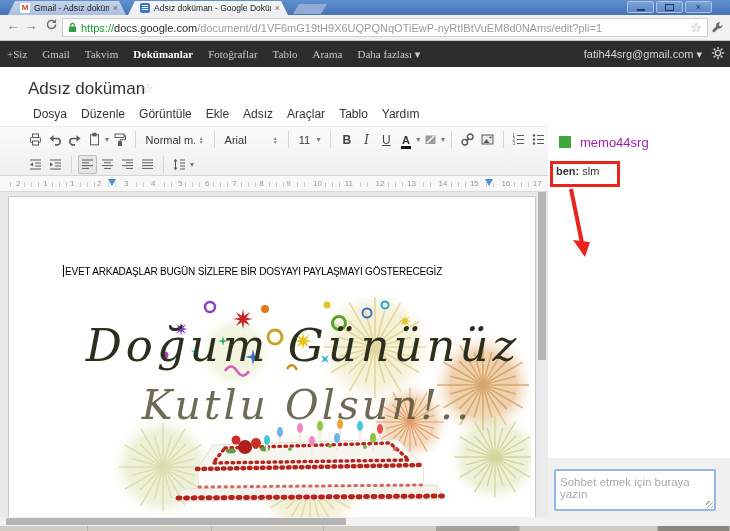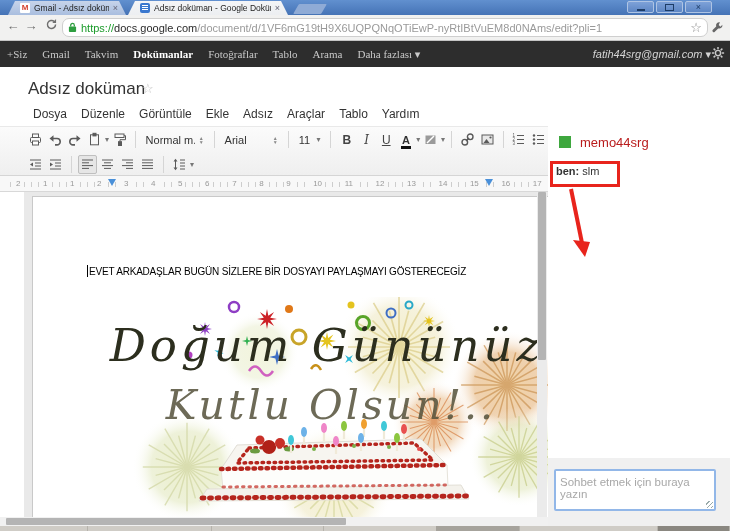--- a/index.html
+++ b/index.html
@@ -27,36 +27,36 @@
   .win-btn { width:27px; height:12px; background:linear-gradient(#7da1d8,#5d86c4);
     border:1px solid #aec4e4; border-radius:2px; display:flex; align-items:center; justify-content:center;
     color:#1d3c66; font-size:9px; line-height:9px; }
   .win-min::after { content:""; width:8px; height:2px; background:#1d3c66; margin-top:5px; }
   .win-restore::after { content:""; width:7px; height:5px; border:1px solid #1d3c66; background:transparent; }
 
   .browser-toolbar { position:absolute; left:0; top:15px; width:730px; height:26px;
     background:#f1f1f0; border-bottom:1px solid #c4c4c4; }
   .nav-ic { position:absolute; top:3px; font-size:13px; color:#6f6f6f; width:18px; text-align:center; }
   .urlbar { position:absolute; left:62px; top:3px; width:646px; height:19px; background:#fff;
-    border:1px solid #cfcfcf; border-radius:7px; display:flex; align-items:center; padding:0 5px; gap:4px; }
+    border:1px solid #cfcfcf; border-radius:0; display:flex; align-items:center; padding:0 5px; gap:4px; }
   .urltext { font-size:11px; white-space:nowrap; overflow:hidden; }
   .url-scheme { color:#1a9b2a; }
   .url-host { color:#2b2b2b; }
   .url-path { color:#9a9a9a; }
   .url-star { margin-left:auto; color:#8a8a8a; font-size:13px; }
   .wrench-btn { position:absolute; right:3px; top:3px; width:20px; height:19px;
     display:flex; align-items:center; justify-content:center; }
 
   
   .google-bar { position:absolute; left:0; top:41px; width:730px; height:26px; background:#2d2d2d;
     display:flex; align-items:center; font-size:11px; color:#c9c9c9; }
   .gbar-links { display:flex; gap:15px; padding-left:7px;font-family:Liberation Serif, serif; }
   .gbar-link { cursor:default; }
   .gbar-link.active { color:#fff; font-weight:bold; }
-  .gbar-right { margin-left:auto; display:flex; align-items:center; padding-right:5px;font-style:italic; }
+  .gbar-right { margin-left:auto; display:flex; align-items:center; gap:9px; padding-right:5px; }
   .gbar-account { color:#d4d4d4; font-size:11px; }
 
   
   .docs-header { position:absolute; left:0; top:67px; width:730px; height:59px; background:#fff; }
   .doc-title { position:absolute; left:28px; top:12px; font-size:17px; color:#333; }
   .title-star { position:absolute; left:142px; top:14px; color:#c4c4c4; font-size:13px; }
   .menu-bar { position:absolute; left:26px; top:38px; display:flex;align-items:flex-end; }
   .menu-item { font-size:12px; color:#333; padding:2px 7px; }
   .comments-btn { position:absolute; right:92px; top:17px; height:22px; padding:0 8px;
     background:linear-gradient(#f8f8f8,#ececec); border:1px solid #c2c2c2; border-radius:2px;
@@ -85,21 +85,21 @@
   .ruler { position:absolute; left:0; top:176px; width:548px; height:16px; background:#f8f8f8;
     border-bottom:1px solid #d8d8d8; }
   .ruler-ticks { position:absolute; left:10px; right:6px; top:6px; height:5px; opacity:.55;
     background:repeating-linear-gradient(90deg,#aaa 0 1px,transparent 1px 7px); }
   .ruler-numbers { position:absolute; left:14px; right:4px; top:3px; display:flex; justify-content:space-between; }
   .ruler-numbers span { font-size:8px; color:#999; background:#f8f8f8; padding:0 2px; }
   .ruler-marker { position:absolute; top:3px; width:0; height:0;
     border-left:4px solid transparent; border-right:4px solid transparent; border-top:7px solid #4a90d9; }
 
   
-  .doc-canvas { position:absolute; left:0; top:192px; width:548px; height:325px; background:#e9e9e9;margin-left:24px; }
+  .doc-canvas { position:absolute; left:0; top:192px; width:548px; height:325px; background:#e9e9e9; }
   .page { position:absolute; left:8px; top:4px; width:528px; height:321px; background:#fff;
     border:1px solid #c9c9c9; border-bottom:none; overflow:hidden; }
   .doc-text { position:absolute; left:54px; top:68px; font-size:10px; letter-spacing:-0.2px;
     color:#000; white-space:nowrap; }
   .caret { display:inline-block; width:1px; height:12px; background:#000; vertical-align:-2px; margin-right:1px; }
   .birthday { position:absolute; left:66px; top:100px; }
 
   .vscroll { position:absolute; left:537px; top:192px; width:10px; height:325px; background:#ebebeb; }
   .vthumb { position:absolute; left:1px; top:0; width:8px; height:168px; background:#b4b4b4; border-radius:1px; }
   .hscroll { position:absolute; left:0; top:517px; width:548px; height:9px; background:#f1f1f1; }
@@ -107,21 +107,21 @@
 
   
   .sidebar { position:absolute; left:548px; top:67px; width:182px; height:459px; background:#fff; }
   .viewers-row { position:absolute; left:0; top:44px; width:182px; height:18px;
     border-bottom:1px solid #e3e3e3; display:flex; align-items:center; gap:6px; padding-left:8px;
     font-size:11px; color:#777; }
   .viewers-row .tri { font-size:7px; color:#555; }
   .presence-row { position:absolute; left:0; top:63px; width:182px; height:24px;
     display:flex; align-items:center; gap:9px; padding-left:11px; }
   .presence-square { width:12px; height:12px; background:#3ea73e; }
-  .presence-name { font-size:13px; color:#b91c1c; }
+  .presence-name { font-size:13px; color:#a21caf; }
   .chat-footer { position:absolute; left:0; top:391px; width:182px; height:68px; background:#f0f0f0; }
   .chat-input-wrap { position:absolute; left:6px; top:402px; width:162px; height:42px; }
   .chat-input { width:162px; height:42px; border:2px solid #92b7e8; border-radius:2px; background:#fff;
     font-family:"Liberation Sans",sans-serif; font-size:11.5px; color:#444; padding:5px 4px; resize:none; outline:none; }
   .chat-input::placeholder { color:#a8a8a8; }
   .resize-grip { position:absolute; right:3px; bottom:3px; width:7px; height:7px;
     background:repeating-linear-gradient(135deg,transparent 0 2px,#9aa 2px 3px); }
 
   
   .annot-box { position:absolute; left:550px; top:161px; width:70px; height:26px;

